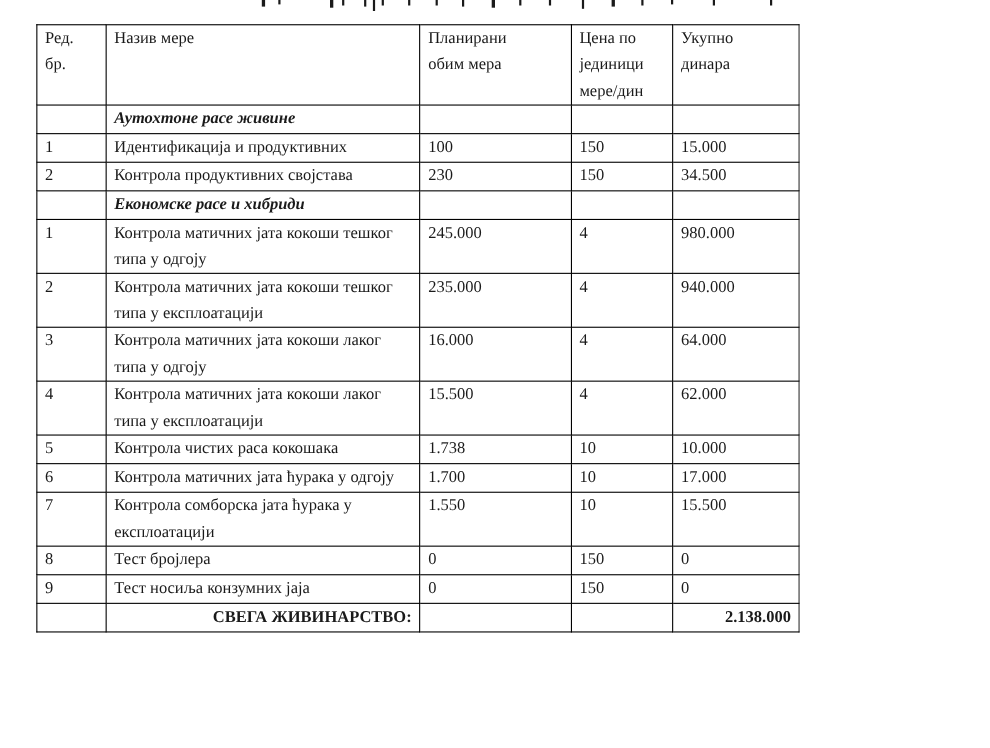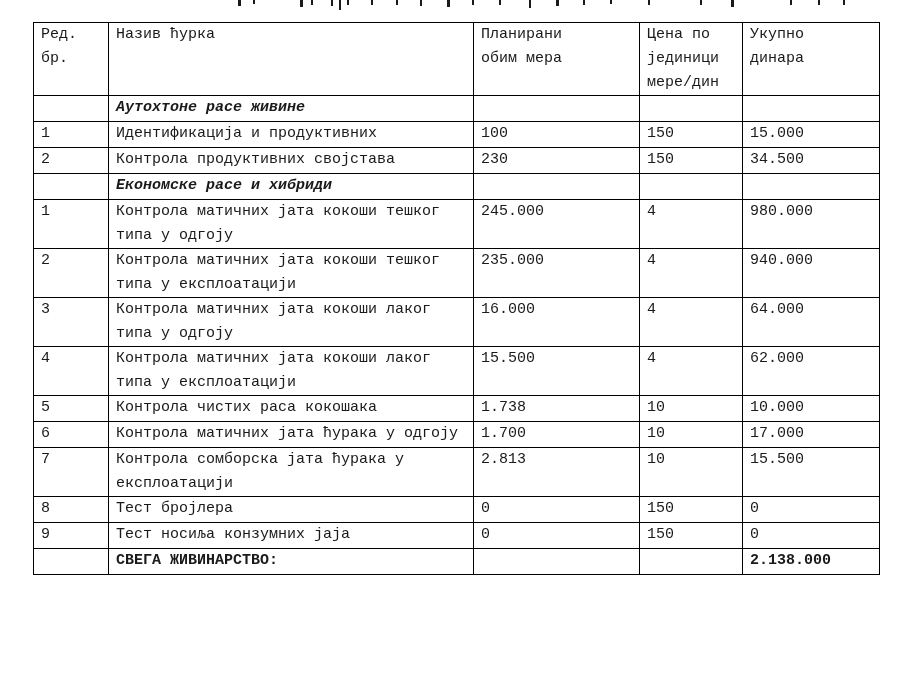--- a/index.html
+++ b/index.html
@@ -2,24 +2,24 @@
 <html><head>
 <meta charset="utf-8">
 <style>
   html, body {
     margin: 0;
     padding: 0;
     background: #ffffff;
   }
   #page {
     position: relative;
-    width: 900px;
+    width: 727px;
     height: 680px;
     background: #ffffff;
-    font-family: Liberation Mono, monospace;
+    font-family: Liberation Serif, serif;
     color: #1a1a1a;
     overflow: hidden;
   }
   
   #top-fragments {
     position: absolute;
     left: 0; top: 0;
     width: 900px; height: 14px;
   }
   
@@ -41,21 +41,21 @@
   }
   tr.h-head   > td { height: 72px; }
   tr.h-single > td { height: 25px; }
   tr.h-double > td { height: 48px; }
   tr.h-triple > td { height: 73px; }
   td.sec {
     font-weight: bold;
     font-style: italic;
   }
   td.center { text-align: left; }
-  tr.total-row td { font-weight: bold; }
+  tr.total-row td { font-weight: bold; text-align: right; }
 </style>
 </head>
 <body>
 
 <div id="page">
 
   <svg id="top-fragments" viewBox="0 0 900 14" xmlns="http://www.w3.org/2000/svg" aria-hidden="true">
     <g fill="#1a1a1a">
       <rect x="238" y="0" width="3" height="6"></rect>
       <rect x="253" y="0" width="2" height="4"></rect>
@@ -89,21 +89,21 @@
       <col style="width:365px">
       <col style="width:166px">
       <col style="width:103px">
       <col style="width:137px">
     </colgroup>
 
     <tbody>
         <tr class="h-head">
       <td>Ред.
 бр.</td>
-      <td>Назив ћурка</td>
+      <td>Назив мере</td>
       <td>Планирани
 обим мера</td>
       <td>Цена по
 јединици
 мере/дин</td>
       <td>Укупно
 динара</td>
     </tr>
 
     <tr class="h-single">
@@ -188,21 +188,21 @@
       <td>Контрола матичних јата ћурака  у одгоју</td>
       <td>1.700</td>
       <td>10</td>
       <td>17.000</td>
     </tr>
 
     <tr class="h-double">
       <td>7</td>
       <td>Контрола сомборска јата ћурака  у
 експлоатацији</td>
-      <td>2.813</td>
+      <td>1.550</td>
       <td>10</td>
       <td>15.500</td>
     </tr>
 
     <tr class="h-single">
       <td>8</td>
       <td>Тест бројлера</td>
       <td>0</td>
       <td>150</td>
       <td>0</td>

